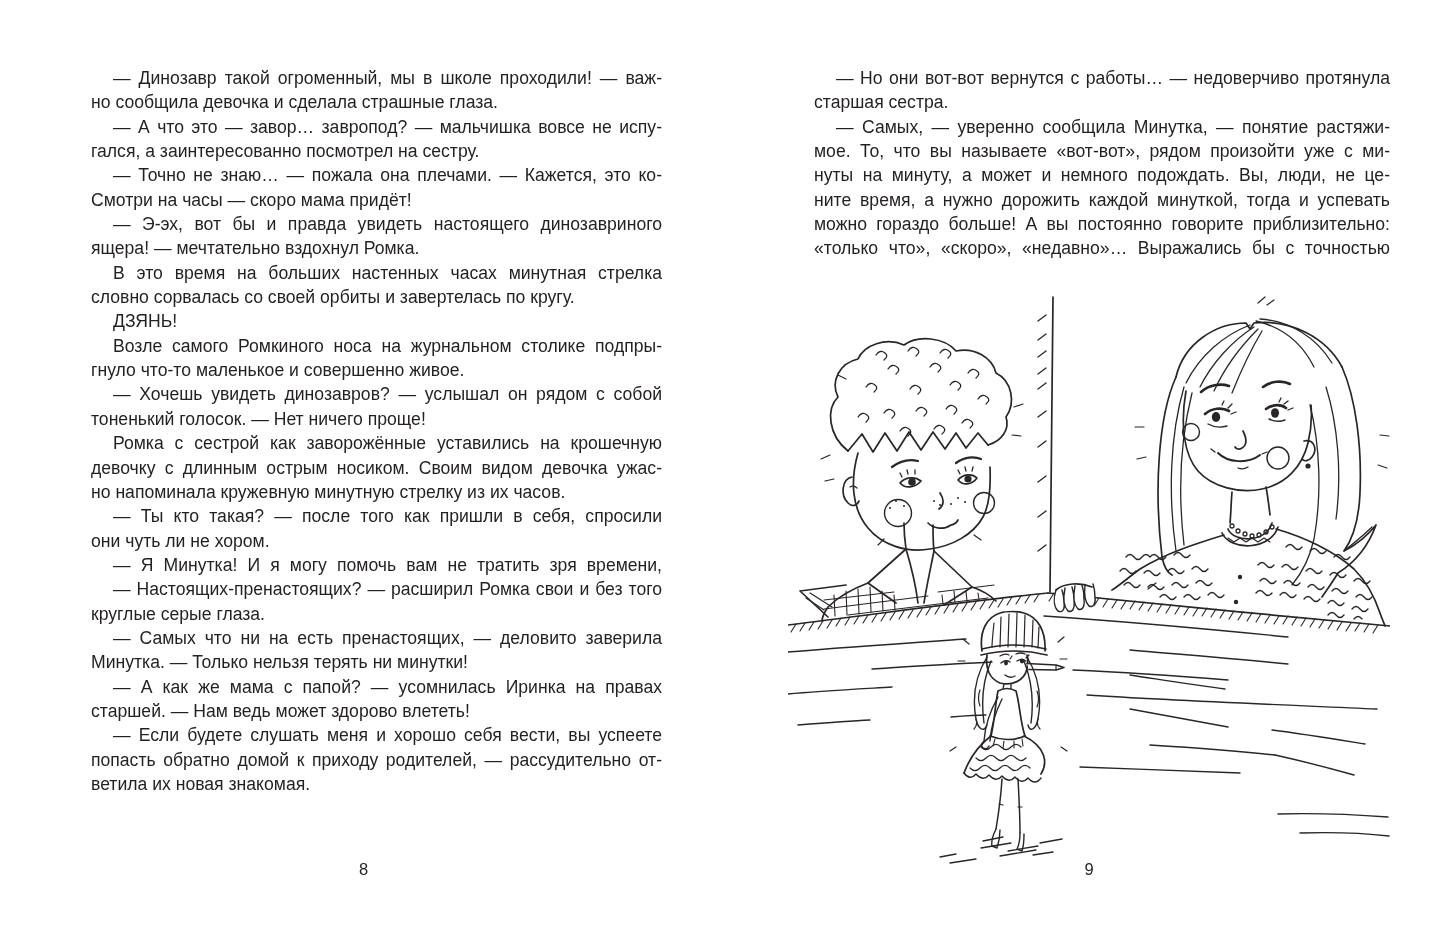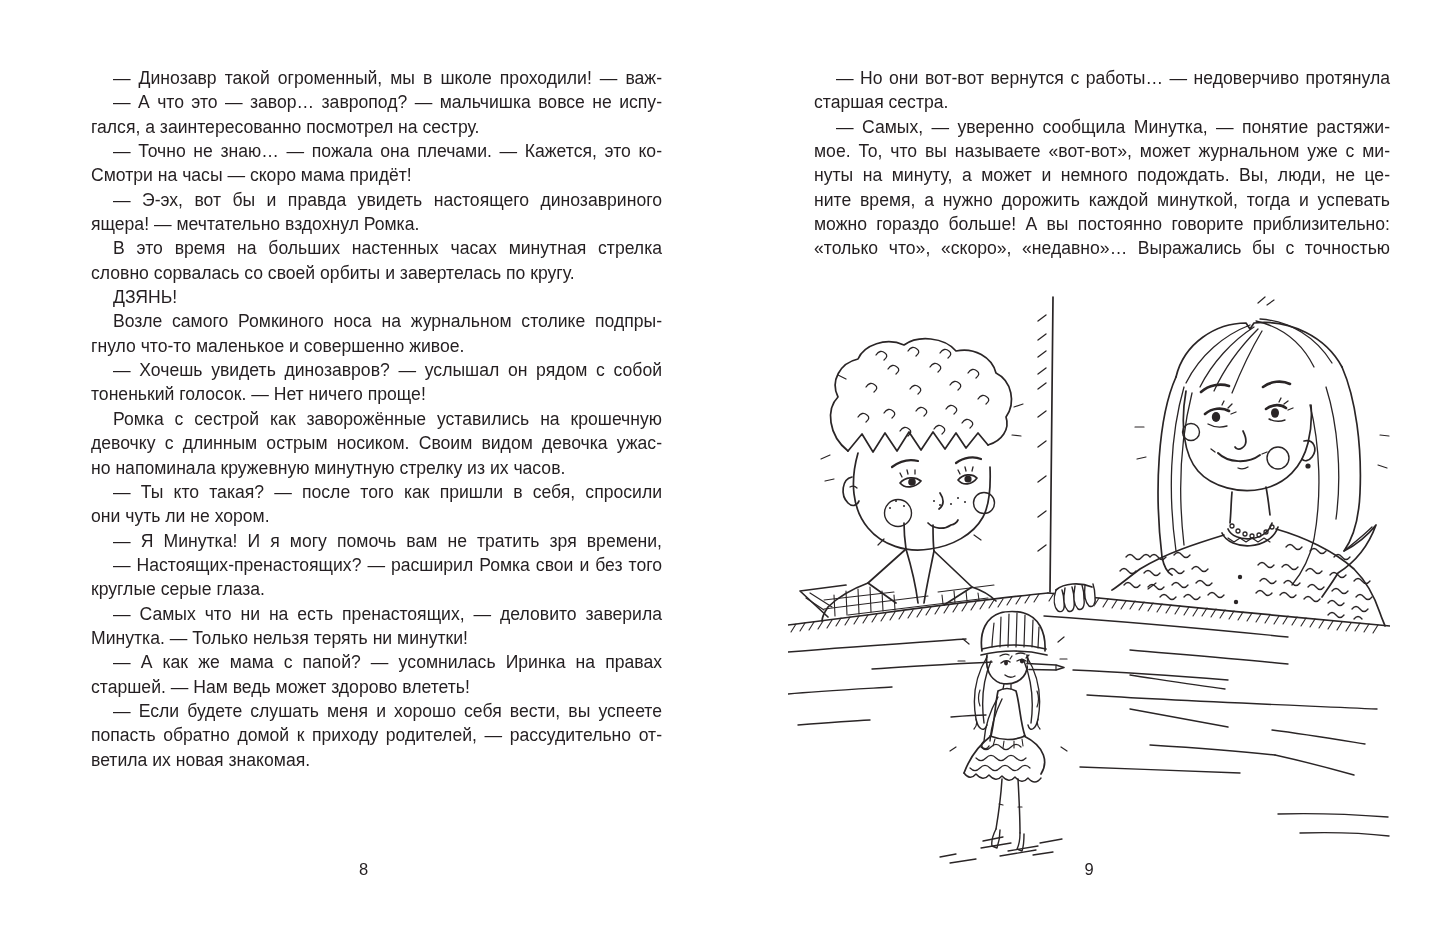--- a/index.html
+++ b/index.html
@@ -24,20 +24,21 @@
     font-size:16.5px;color:#241f21;
   }
   svg.illustration{position:absolute;top:235px;left:0;}
 </style>
 </head>
 <body>
 
 <div class="page left">
   <div class="text-col" id="left-lines">
       <div class="line indent just">— Динозавр такой огроменный, мы в школе проходили! — важ-</div>
+      <div class="line endline">но сообщила девочка и сделала страшные глаза.</div>
       <div class="line indent just">— А что это — завор… завропод? — мальчишка вовсе не испу-</div>
       <div class="line endline">гался, а заинтересованно посмотрел на сестру.</div>
       <div class="line indent just">— Точно не знаю… — пожала она плечами. — Кажется, это ко-</div>
       <div class="line endline">Смотри на часы — скоро мама придёт!</div>
       <div class="line indent just">— Э-эх, вот бы и правда увидеть настоящего динозавриного</div>
       <div class="line endline">ящера! — мечтательно вздохнул Ромка.</div>
       <div class="line indent just">В это время на больших настенных часах минутная стрелка</div>
       <div class="line endline">словно сорвалась со своей орбиты и завертелась по кругу.</div>
       <div class="line indent endline">ДЗЯНЬ!</div>
       <div class="line indent just">Возле самого Ромкиного носа на журнальном столике подпры-</div>
@@ -61,21 +62,21 @@
       <div class="line endline">ветила их новая знакомая.</div>
     </div>
   <div class="page-num">8</div>
 </div>
 
 <div class="page right">
   <div class="text-col" id="right-lines">
       <div class="line indent just">— Но они вот-вот вернутся с работы… — недоверчиво протянула</div>
       <div class="line endline">старшая сестра.</div>
       <div class="line indent just">— Самых, — уверенно сообщила Минутка, — понятие растяжи-</div>
-      <div class="line just">мое. То, что вы называете «вот-вот», может журнальном уже с ми-</div>
+      <div class="line just">мое. То, что вы называете «вот-вот», рядом произойти уже с ми-</div>
       <div class="line just">нуты на минуту, а может и немного подождать. Вы, люди, не це-</div>
       <div class="line just">ните время, а нужно дорожить каждой минуткой, тогда и успевать</div>
       <div class="line just">можно гораздо больше! А вы постоянно говорите приблизительно:</div>
       <div class="line just">«только что», «скоро», «недавно»… Выражались бы с точностью</div>
     </div>
 
   <svg class="illustration" width="602" height="575" viewBox="0 0 602 575" aria-label="Рисунок: Ромка и старшая сестра смотрят на крошечную девочку Минутку, стоящую на столе">
     <g fill="none" stroke="#2a2526" stroke-width="1.7" stroke-linecap="round" stroke-linejoin="round">
 
       <g>

